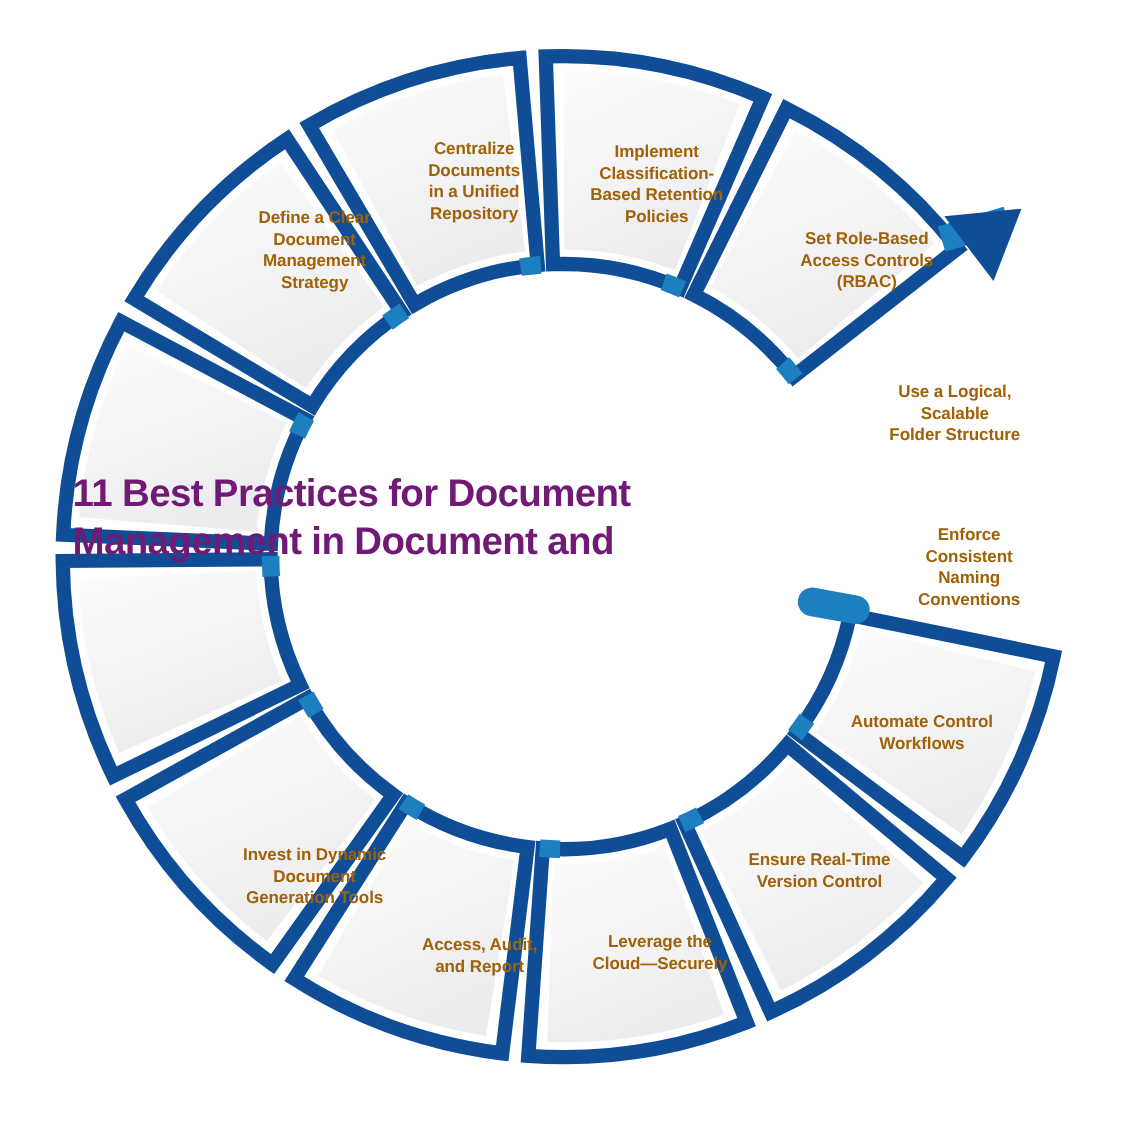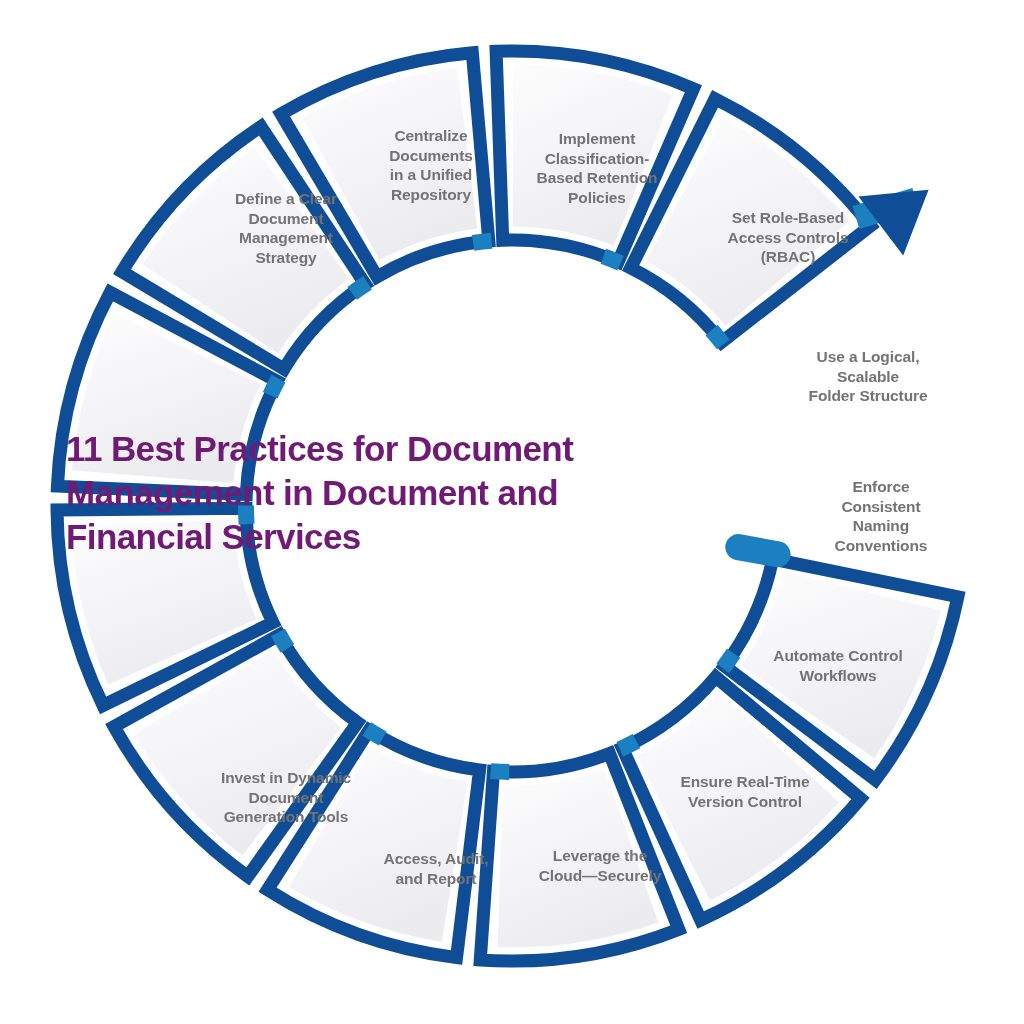--- a/index.html
+++ b/index.html
@@ -7,21 +7,21 @@
     width:1024px;height:1024px;
     background:#ffffff;
     font-family:"Liberation Sans", sans-serif;
     overflow:hidden;
     position:relative;
   }
   #stage{position:absolute;inset:0;width:1024px;height:1024px;}
   svg#ring{position:absolute;left:0;top:0;width:1024px;height:1024px;}
   .seg-label{
     position:absolute;
-    color:#737373;
+    color:#a16207;
     font-family:"Liberation Sans", sans-serif;
     font-size:15.5px;
     font-weight:600;
     line-height:1.26;
     text-align:center;
     letter-spacing:-0.1px;
     transform:translate(-50%,-50%);
     pointer-events:none;
     white-space:pre-line;
   }
@@ -191,16 +191,15 @@
       <div class="seg-label" style="left: 436px; top: 869px;">Access, Audit,
 and Report</div>
       <div class="seg-label" style="left: 286px; top: 797px;">Invest in Dynamic
 Document
 Generation Tools</div>
     </div>
 
   <div id="title-block">
     <span class="t-line">11 Best Practices for Document</span>
     <span class="t-line">Management in Document and</span>
-    <span class="t-line">Financial Services</span>
   </div>
 
 </div>
 
 </body></html>

